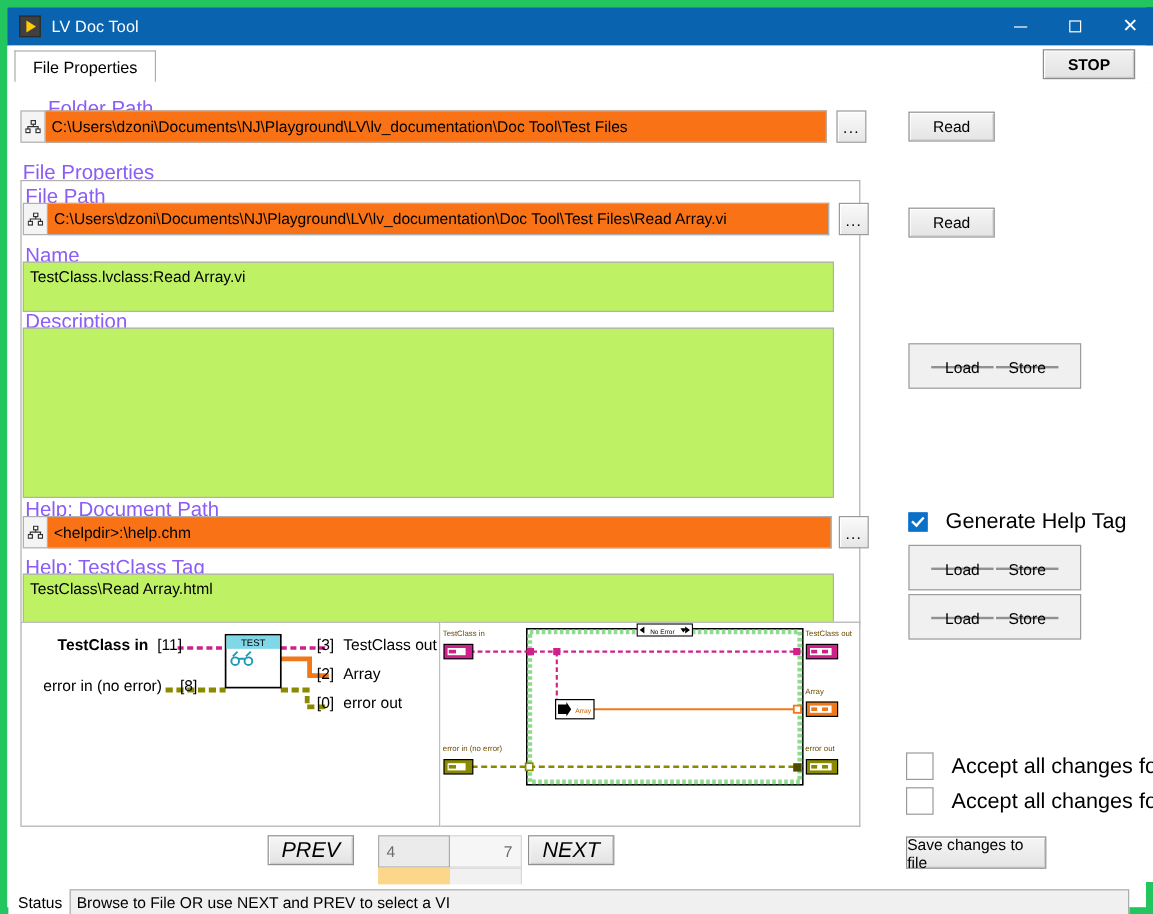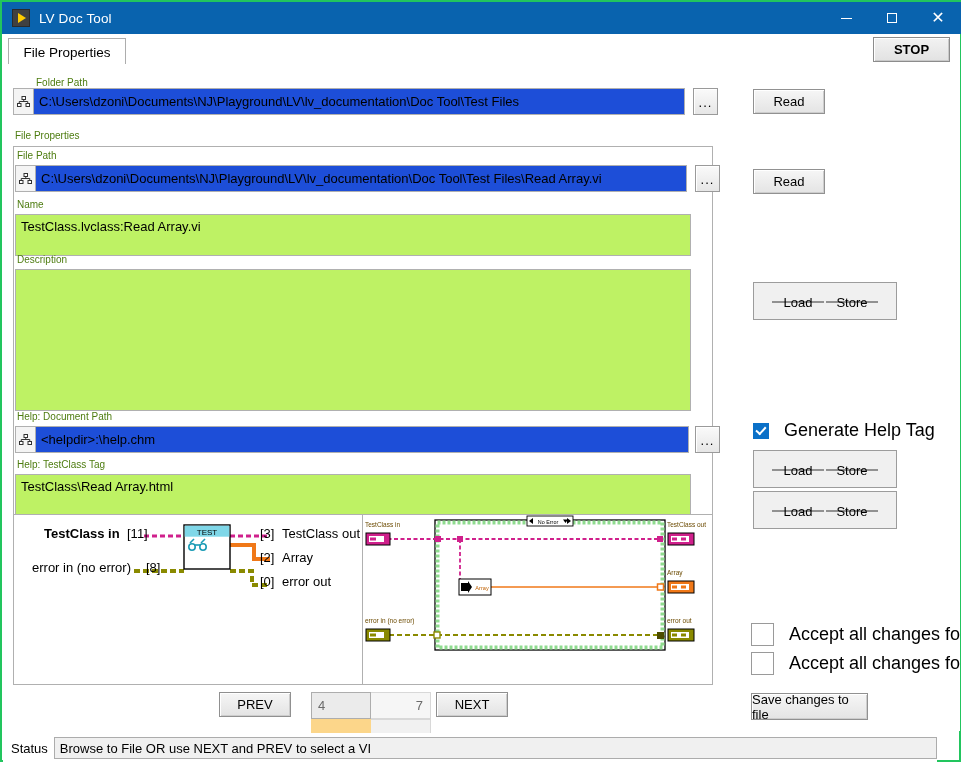--- a/index.html
+++ b/index.html
@@ -5,21 +5,21 @@
   html,body{margin:0;padding:0;}
   body{
     width:961px;height:762px;
     font-family:"Liberation Sans","DejaVu Sans",sans-serif;
     font-size:13px;color:#000;
     background:#fff;overflow:hidden;
   }
   .app{
     position:relative;width:961px;height:762px;
     box-sizing:border-box;
-    border:2px solid #22c55e;
+    border:6px solid #22c55e;
     background:#fff;
   }
   
   .titlebar{
     position:absolute;left:0;top:0;width:959px;height:32px;
     background:#0963ae;
     display:flex;align-items:center;
   }
   .tb-icon{
     width:18px;height:18px;margin-left:10px;margin-right:9px;
@@ -65,31 +65,31 @@
     border:1px solid #8c8c8c;
     box-shadow:inset 1px 1px 0 #fff, inset -1px -1px 0 #c9c9c9;
     font-weight:bold;font-size:13px;
     display:flex;align-items:center;justify-content:center;
     box-sizing:border-box;cursor:pointer;
   }
 
   
   .page{position:absolute;left:1px;top:63px;width:957px;height:666px;background:#fff;}
 
-  .lbl{font-size:10px;color:#4d7c0f;position:absolute;white-space:nowrap;}
+  .lbl{font-size:17px;color:#8b5cf6;position:absolute;white-space:nowrap;}
 
   .pathctl{position:absolute;display:flex;height:27px;box-sizing:border-box;}
   .pathicon{
     width:21px;height:27px;box-sizing:border-box;
     border:1px solid #b0b0b0;background:#f4f4f4;
     display:flex;align-items:center;justify-content:center;
   }
   .pathfield{
     flex:1;height:27px;box-sizing:border-box;
-    border:1px solid #b0b0b0;border-left:none;background:#1d4ed8;
+    border:1px solid #b0b0b0;border-left:none;background:#f97316;
     display:flex;align-items:center;padding-left:5px;
     font-size:13px;white-space:nowrap;overflow:hidden;
   }
   .browse{
     width:25px;height:27px;margin-left:4px;box-sizing:border-box;
     background:linear-gradient(#fafafa,#e6e6e6);
     border:1px solid #9a9a9a;
     box-shadow:inset 1px 1px 0 #fff;
     display:flex;align-items:flex-end;justify-content:center;
     padding-bottom:4px;font-size:13px;letter-spacing:1px;cursor:pointer;
@@ -155,21 +155,21 @@
   .conn-text{position:absolute;font-size:13px;white-space:nowrap;}
   .conn-text.bold{font-weight:bold;}
 
   
   .navbtn{
     position:absolute;box-sizing:border-box;
     background:linear-gradient(#f6f6f6,#e3e3e3);
     border:1px solid #909090;
     box-shadow:inset 1px 1px 0 #fff, inset -1px -1px 0 #cdcdcd;
     display:flex;align-items:center;justify-content:center;
-    font-size:13px;cursor:pointer;
+    font-size:18px;cursor:pointer;font-style:italic;
   }
   .prog{position:absolute;display:flex;}
   .prog-left{
     width:60px;height:27px;box-sizing:border-box;
     border:1px solid #adadad;background:#ebebeb;
     display:flex;align-items:center;padding-left:6px;
     color:#6b6b6b;font-size:13px;
   }
   .prog-right{
     width:60px;height:27px;box-sizing:border-box;

